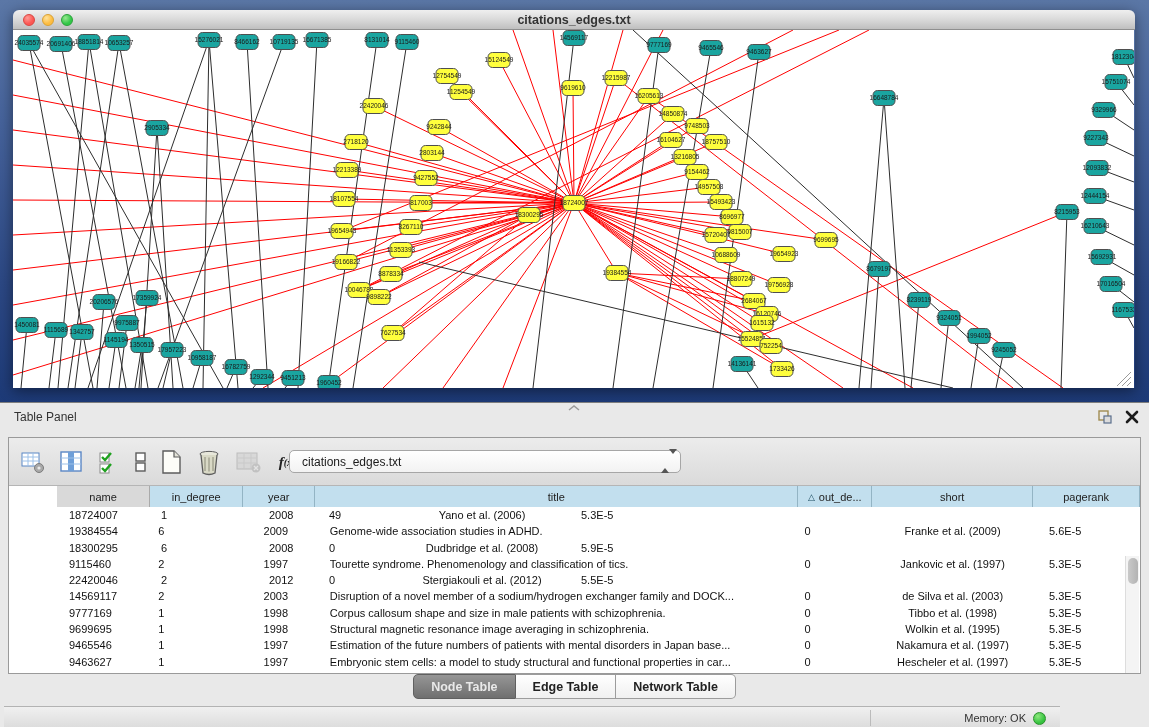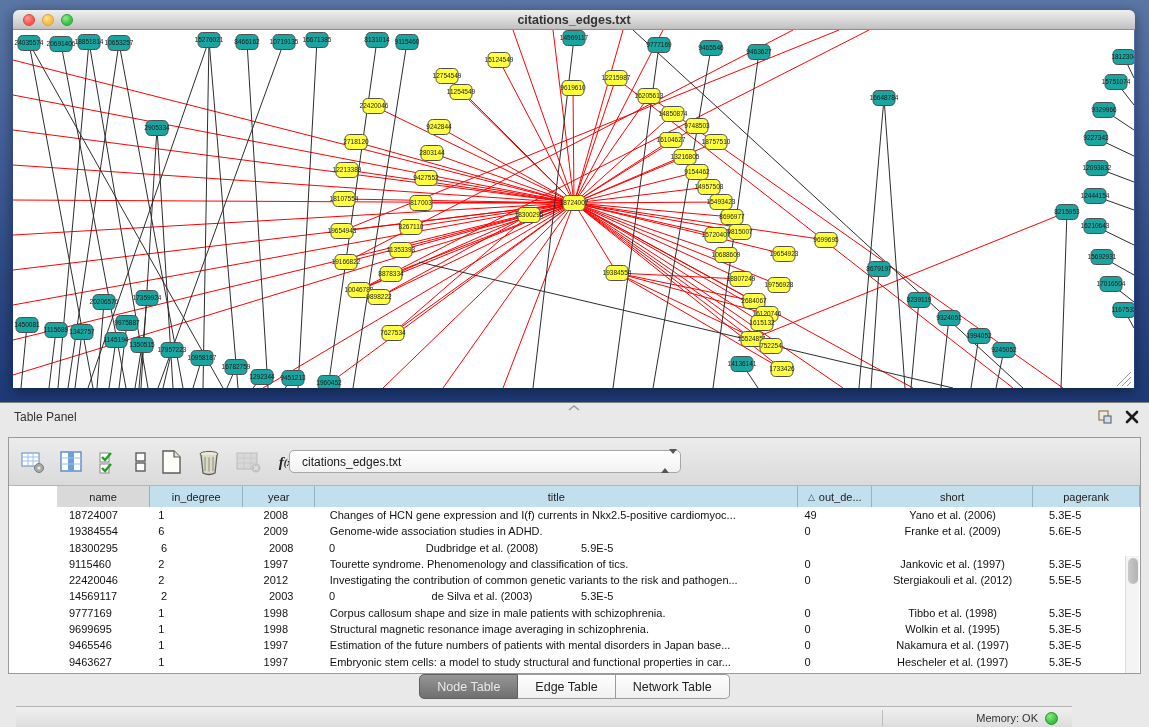--- a/index.html
+++ b/index.html
@@ -49,29 +49,29 @@
   .sort-tri { font-size:9px; margin-right:4px; color:#1a4a5e; }
   .tr { display:flex; height:16.3px; font-size:11px; color:#111; align-items:center; }
   .td { overflow:hidden; white-space:nowrap; text-overflow:clip; height:16.3px; line-height:16.3px; }
   .c0{width:96px; padding-left:12px;} .c1{width:96px; padding-left:8px;} .c2{width:74px; padding-left:20px;}
   .c3{width:498px; padding-left:14px;} .c4{width:76px; padding-left:6px;} .c5{width:166px; text-align:center;}
   .c6{width:110px; padding-left:16px;}
   .vscroll { position:absolute; right:1px; top:70px; width:14px; height:165px; background:#f4f4f4; border-left:1px solid #ddd; }
   .vthumb { position:absolute; left:2px; top:2px; width:10px; height:26px; background:linear-gradient(90deg,#c9c9c9,#b3b3b3); border-radius:6px; }
 
   
-  .tabs { position:absolute; left:0; right:0; top:271px; display:flex; justify-content:center; }
+  .tabs { position:absolute; left:0; right:0; top:271px; display:flex; justify-content:center;font-weight:bold; }
   .tab { height:25px; padding:0 17px; font-size:12.5px; line-height:24px; background:linear-gradient(180deg,#ffffff,#f0f0f0);
          border:1px solid #9c9c9c; border-left-width:0; color:#222; }
   .tab:first-child { border-left-width:1px; border-radius:5px 0 0 5px; }
   .tab:last-child { border-radius:0 5px 5px 0; }
   .tab.active { background:linear-gradient(180deg,#969696,#6f6f6f); color:#e9e9e9; border-color:#606060; }
 
   
-  .statusbar { position:absolute; left:16px; top:303px; width:1056px; height:22px; background:linear-gradient(180deg,#f0f0f0,#dcdcdc);
+  .statusbar { position:absolute; left:4px; top:303px; width:1056px; height:22px; background:linear-gradient(180deg,#f0f0f0,#dcdcdc);
                border-top:1px solid #b3b3b3; }
   .status-right { position:absolute; right:14px; top:0; height:22px; display:flex; align-items:center; gap:7px; }
   .status-right .sep { width:1px; height:16px; background:#bbb; margin-right:86px; }
   .mem-label { font-size:11px; color:#333; }
   .mem-dot { width:13px; height:13px; border-radius:50%; background:radial-gradient(circle at 35% 30%, #8ee87e, #35c23f 65%); border:1px solid #2a8f2a; }
 </style>
 </head>
 <body>
 
 <div class="stage">
@@ -541,21 +541,20 @@
             </div>
           <div class="th c6" style="padding:0">
               <span>pagerank</span>
             </div>
         </div>
         <div id="tbody">
             <div class="tr">
               <div class="td c0">18724007</div>
               <div class="td c1">1</div>
               <div class="td c2">2008</div>
-              <div class="td c3">Changes of HCN gene expression and I(f) currents in Nkx2.5-positive cardiomyoc...</div>
               <div class="td c4">49</div>
               <div class="td c5">Yano et al. (2006)</div>
               <div class="td c6">5.3E-5</div>
             </div>
             <div class="tr">
               <div class="td c0">19384554</div>
               <div class="td c1">6</div>
               <div class="td c2">2009</div>
               <div class="td c3">Genome-wide association studies in ADHD.</div>
               <div class="td c4">0</div>
@@ -576,29 +575,29 @@
               <div class="td c2">1997</div>
               <div class="td c3">Tourette syndrome. Phenomenology and classification of tics.</div>
               <div class="td c4">0</div>
               <div class="td c5">Jankovic et al. (1997)</div>
               <div class="td c6">5.3E-5</div>
             </div>
             <div class="tr">
               <div class="td c0">22420046</div>
               <div class="td c1">2</div>
               <div class="td c2">2012</div>
-              <div class="td c3">Investigating the contribution of common genetic variants to the risk and pathogen...</div>
               <div class="td c4">0</div>
               <div class="td c5">Stergiakouli et al. (2012)</div>
               <div class="td c6">5.5E-5</div>
             </div>
             <div class="tr">
               <div class="td c0">14569117</div>
               <div class="td c1">2</div>
               <div class="td c2">2003</div>
+              <div class="td c3">Disruption of a novel member of a sodium/hydrogen exchanger family and DOCK...</div>
               <div class="td c4">0</div>
               <div class="td c5">de Silva et al. (2003)</div>
               <div class="td c6">5.3E-5</div>
             </div>
             <div class="tr">
               <div class="td c0">9777169</div>
               <div class="td c1">1</div>
               <div class="td c2">1998</div>
               <div class="td c3">Corpus callosum shape and size in male patients with schizophrenia.</div>
               <div class="td c4">0</div>

